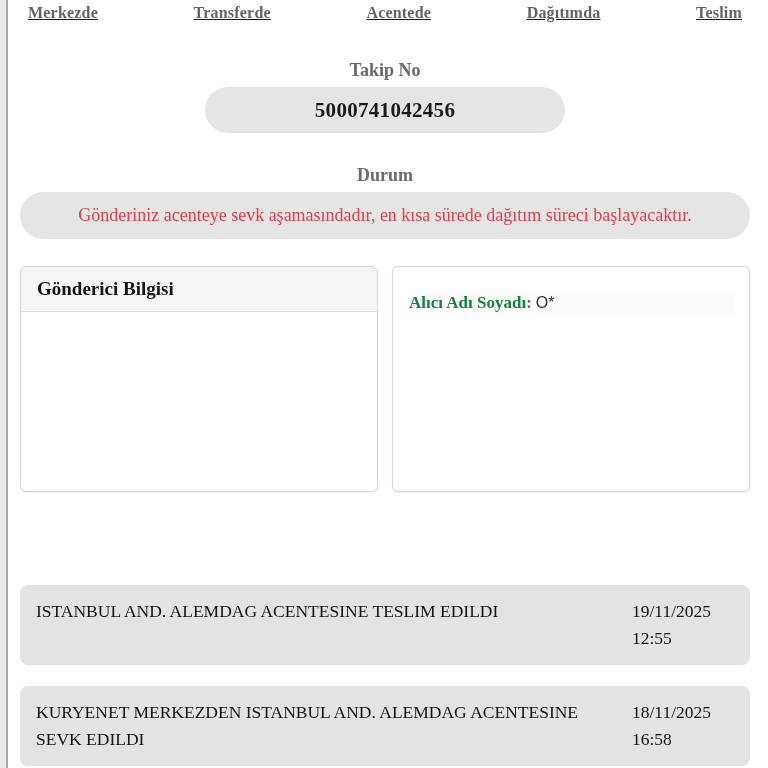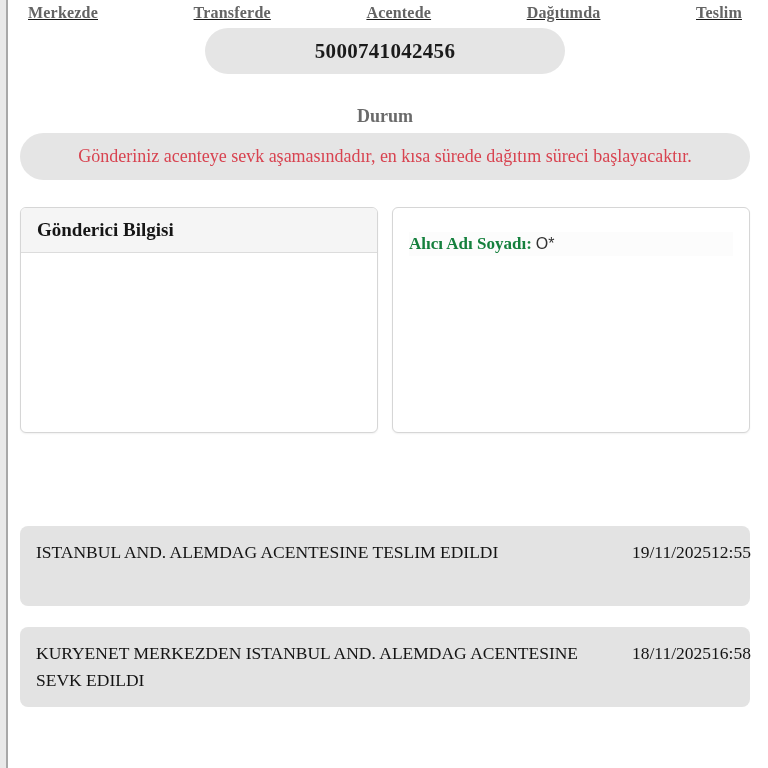--- a/index.html
+++ b/index.html
@@ -70,38 +70,39 @@
   .timeline-item {
     background:var(--timeline-bg,#e3e3e3); border-radius:8px;
     padding:13px 16px; display:flex; align-items:flex-start;
   }
   .timeline-text {
     flex:1; font-size:17.5px; line-height:27px; color:#141414;
     padding-right:10px; min-height:54px;
   }
   .timeline-meta {
     width:102px; font-size:17.5px; line-height:27px; color:#141414;
-    display:flex; flex-direction:row; align-items:flex-start;
+    display:flex; flex-direction:column; align-items:flex-start;
   }
 </style>
 </head>
 <body>
 
 <div class="page-edge"></div>
 
 <div class="page">
 
   <div class="steps">
     <span class="step-label">Merkezde</span>
     <span class="step-label">Transferde</span>
     <span class="step-label">Acentede</span>
     <span class="step-label">Dağıtımda</span>
     <span class="step-label">Teslim</span>
   </div>
 
+  <div class="section-heading takip-heading">Takip No</div>
   <div class="pill tracking-pill">5000741042456</div>
 
   <div class="section-heading durum-heading">Durum</div>
   <div class="pill status-pill">Gönderiniz acenteye sevk aşamasındadır, en kısa sürede dağıtım süreci başlayacaktır.</div>
 
   <div class="cards">
     <div class="card">
       <div class="card-header">Gönderici Bilgisi</div>
       <div class="card-body"></div>
     </div>

